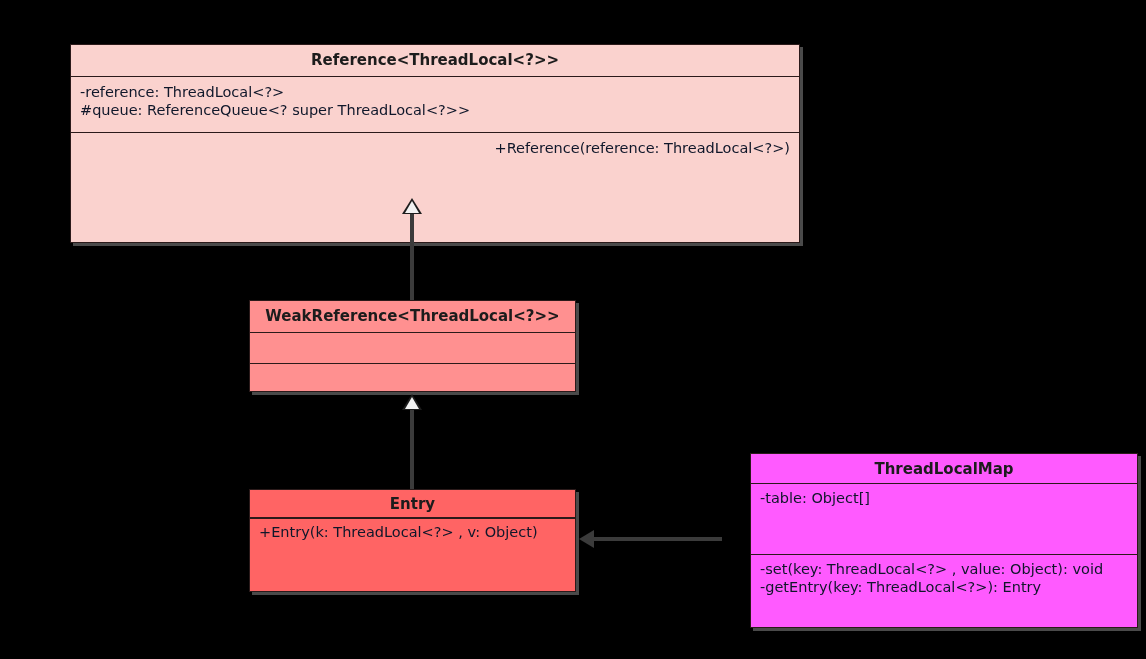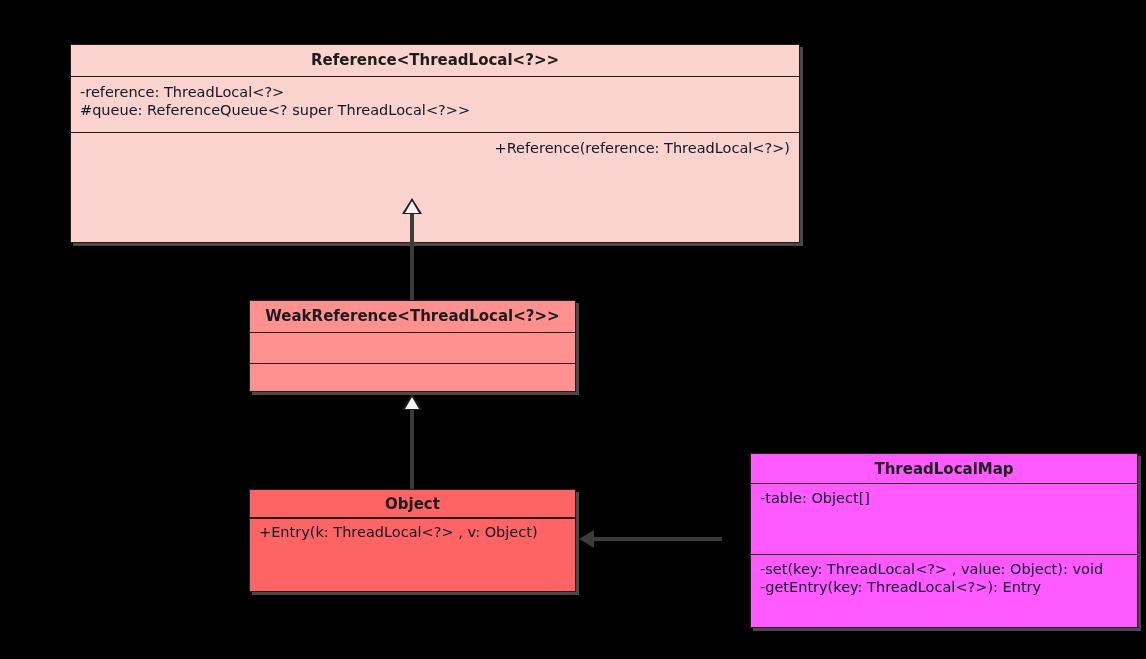--- a/index.html
+++ b/index.html
@@ -167,21 +167,21 @@
     <div class="uml-title">WeakReference&lt;ThreadLocal&lt;?&gt;&gt;</div>
     <div class="uml-compartment attrs"></div>
     <div class="uml-compartment ops with-top-border"></div>
   </div>
 
   <div class="connector conn-v" style="left:410px; top:406px; height:84px;"></div>
   <div class="arrow-gen-halo" style="left:402px; top:394px;"></div>
   <div class="arrow-gen-up" style="left:405px; top:397px;"></div>
 
   <div class="uml-class cls-entry">
-    <div class="uml-title">Object</div>
+    <div class="uml-title">Entry</div>
     <div class="uml-compartment ops with-top-border">
       <div class="uml-line">+Entry(k: ThreadLocal&lt;?&gt; , v: Object)</div>
     </div>
   </div>
 
   <div class="connector conn-h" style="left:592px; top:537px; width:130px;"></div>
   <div class="arrow-assoc-left" style="left:579px; top:530px;"></div>
 
   <div class="uml-class cls-threadlocalmap">
     <div class="uml-title">ThreadLocalMap</div>

